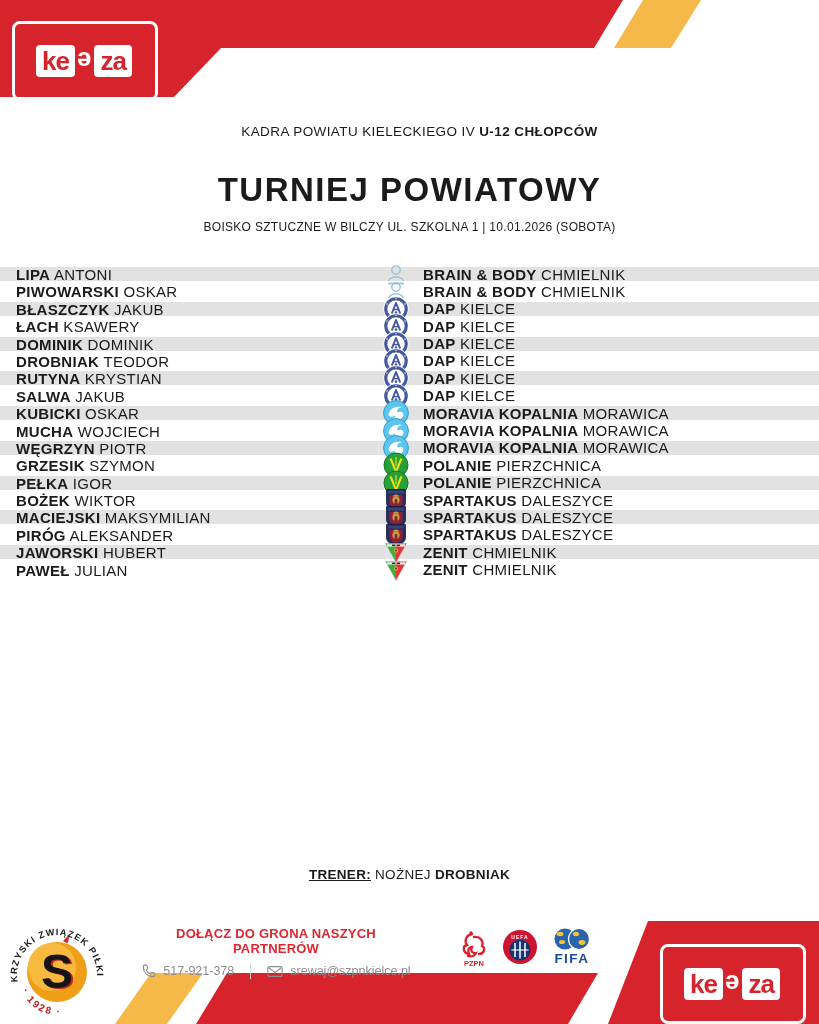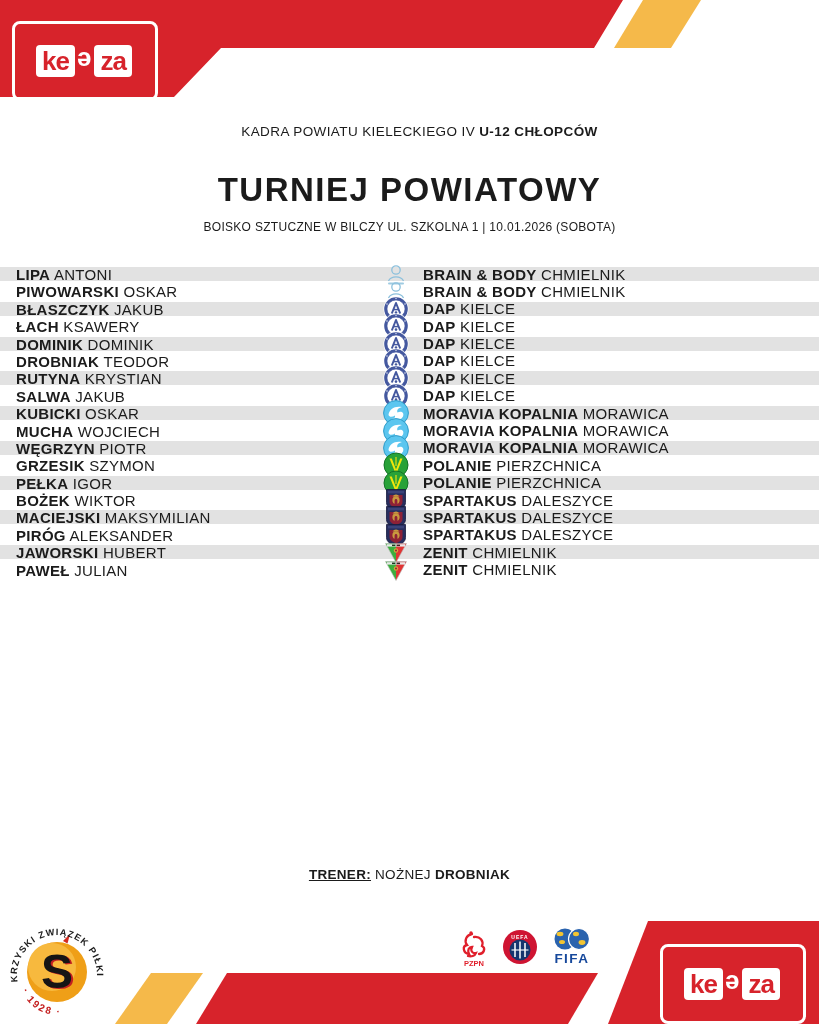--- a/index.html
+++ b/index.html
@@ -399,20 +399,35 @@
     <text font-size="9.2" font-weight="700" fill="#1a1a1a" letter-spacing="1.1" text-anchor="middle">
       <textPath href="#arcTop" startOffset="50%">ŚWIĘTOKRZYSKI  ZWIĄZEK PIŁKI NOŻNEJ</textPath>
     </text>
     <text font-size="10" font-weight="800" fill="#c41e1e" letter-spacing="2" text-anchor="middle">
       <textPath href="#arcBot" startOffset="28%">· 1928 ·</textPath>
     </text>
     <text x="53" y="69" font-size="48" font-weight="900" text-anchor="middle" fill="#c22121">S</text>
     <text x="51" y="68" font-size="48" font-weight="900" text-anchor="middle" fill="#151515">S</text>
   </svg>
 
+  <div class="partners">
+    <div class="partners-h">DOŁĄCZ DO GRONA NASZYCH PARTNERÓW</div>
+    <div class="contact">
+      <svg width="15" height="15" viewBox="0 0 16 16">
+        <path d="M3.2,1.5 L5.5,1.2 C5.9,1.15 6.3,1.4 6.4,1.8 L7.1,4.3 C7.2,4.65 7.1,5 6.8,5.25 L5.5,6.3 C6.4,8.2 7.8,9.6 9.7,10.5 L10.75,9.2 C11,8.9 11.35,8.8 11.7,8.9 L14.2,9.6 C14.6,9.7 14.85,10.1 14.8,10.5 L14.5,12.8 C14.45,13.2 14.1,13.5 13.7,13.5 C6.9,13.4 2.6,9.1 2.5,2.3 C2.5,1.9 2.8,1.55 3.2,1.5 Z" fill="none" stroke="#8d8d8d" stroke-width="1.2" stroke-linejoin="round"></path>
+      </svg>
+      <span>517-921-378</span>
+      <span class="vdiv"></span>
+      <svg width="16" height="13" viewBox="0 0 18 14">
+        <rect x="1" y="1.5" width="16" height="11" rx="1.5" fill="none" stroke="#8d8d8d" stroke-width="1.2"></rect>
+        <path d="M1.5,2.5 L9,8 L16.5,2.5" fill="none" stroke="#8d8d8d" stroke-width="1.2"></path>
+      </svg>
+      <span>srewaj@szpnkielce.pl</span>
+    </div>
+  </div>
 
   <svg class="fed fed-pzpn" width="32" height="40" viewBox="0 0 32 40">
     <circle cx="13" cy="6" r="1.7" fill="#e01f2b"></circle>
     <path d="M14,7 C8,8 6,14 9,18 C4,19 5,26 11,27 C9,23 11,20 14,20 C12,24 15,27 18,26 C17,29 13,30 10,29" stroke="#e01f2b" stroke-width="2.3" fill="none" stroke-linecap="round"></path>
     <path d="M16,10 C22,9 26,14 24,19 C28,21 26,27 21,27" stroke="#e01f2b" stroke-width="2.3" fill="none" stroke-linecap="round"></path>
     <text x="16" y="38.5" text-anchor="middle" font-size="7.5" font-weight="800" fill="#e01f2b">PZPN</text>
   </svg>
   <svg class="fed fed-uefa" width="36" height="36" viewBox="0 0 36 36">
     <circle cx="18" cy="18" r="17" fill="#cf1432"></circle>
     <text x="18" y="9.5" text-anchor="middle" font-size="5" font-weight="700" fill="#fff" letter-spacing="1">UEFA</text>

